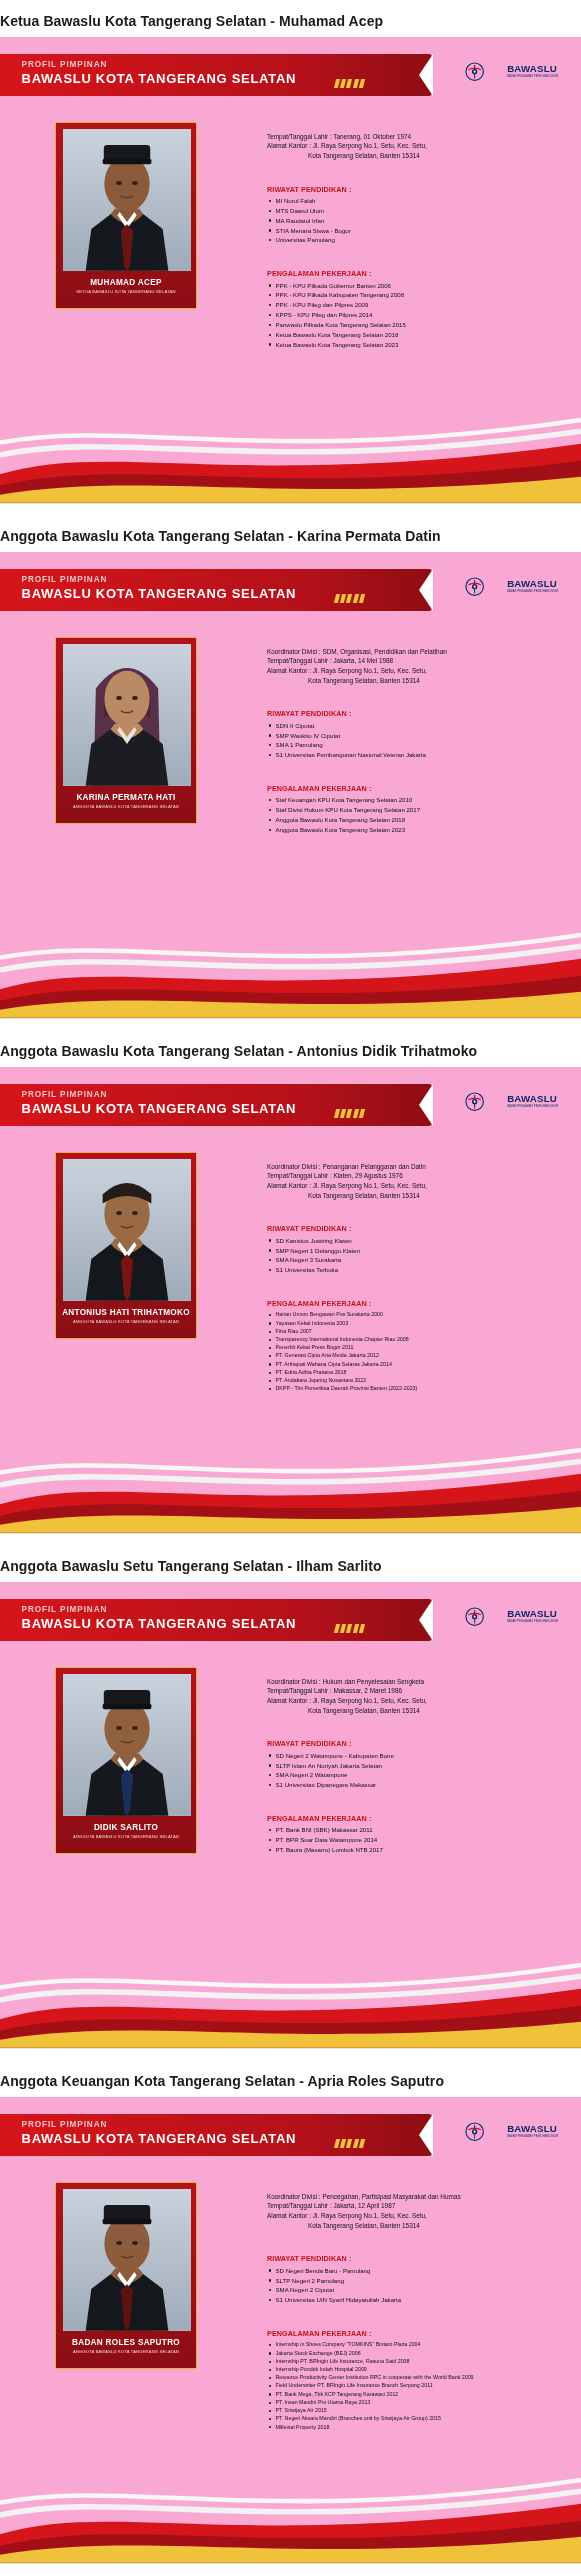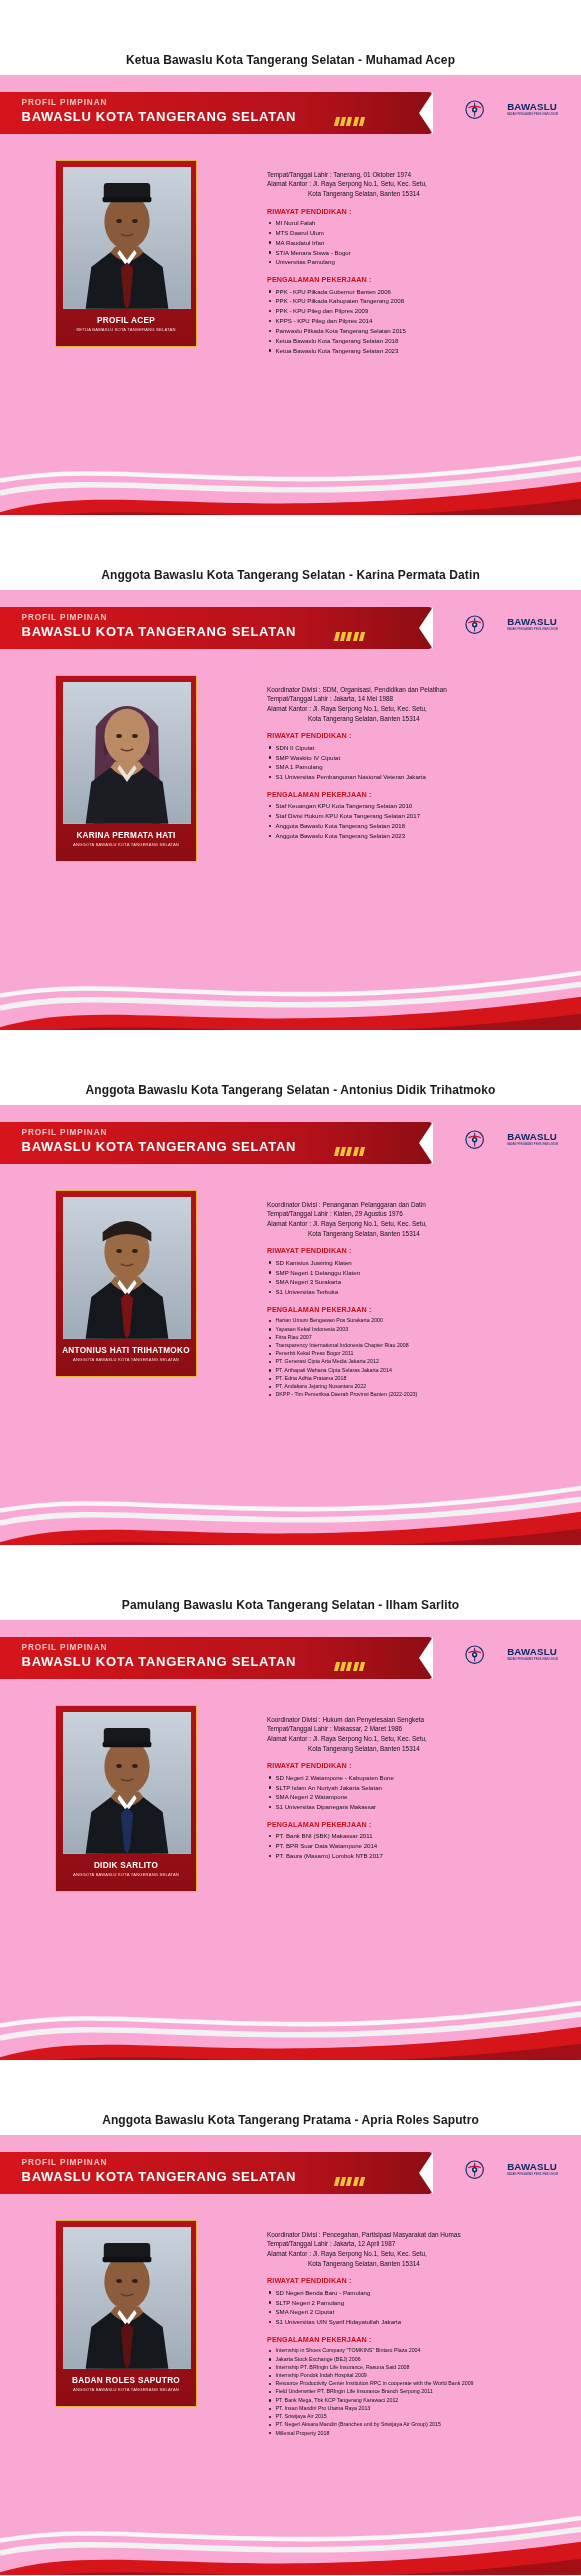--- a/index.html
+++ b/index.html
@@ -10,27 +10,26 @@
     color: #222;
   }
   .profile-block {
     position: relative;
     width: 581px;
     height: 515px;
     overflow: hidden;
     background: #ffffff;
   }
   .section-title {
-    text-align: center;
-    font-size: 12px;
+    text-align: left;
+    font-size: 14px;
     font-weight: bold;
     color: #1b1b1b;
     padding: 12.5px 0 8px 0;
     letter-spacing: 0.1px;
-    margin-top: 40px;
   }
   .card {
     position: relative;
     width: 581px;
     height: 466px;
     background: #f9a8d4;
     overflow: hidden;
   }
   
   .ribbon {
@@ -162,21 +161,21 @@
   .info .line {
     font-size: 6.4px;
     color: #111;
     line-height: 1.52;
   }
   .info .indent { padding-left: 41px; }
   .sec-head {
     color: #c21118;
     font-weight: bold;
     font-size: 7.2px;
-    margin-top: 8px;
+    margin-top: 24px;
     margin-bottom: 2.3px;
     letter-spacing: 0.1px;
   }
   ul.bullets {
     list-style: none;
     margin: 0; padding: 0;
   }
   ul.bullets li {
     position: relative;
     font-size: 6.1px;
@@ -261,21 +260,21 @@
               <rect x="70" y="52" width="86" height="10" rx="3" fill="#0f1114"></rect>
     <ellipse cx="99" cy="95" rx="5" ry="3.4" fill="#2b2118"></ellipse>
     <ellipse cx="127" cy="95" rx="5" ry="3.4" fill="#2b2118"></ellipse>
     <path d="M103 118 Q113 124 123 118" stroke="#5c3a26" stroke-width="2.6" fill="none" stroke-linecap="round"></path>
     <path d="M92 140 L134 140 L150 160 L156 250 L70 250 L76 160 Z" fill="#8a5a3b"></path>
     <path d="M84 150 Q113 182 142 150 L176 176 L186 250 L40 250 L50 176 Z" fill="#15181d"></path>
     <path d="M96 152 L113 176 L130 152 L126 146 L113 164 L100 146 Z" fill="#ffffff"></path>
     <path d="M113 168 l11 11 -6 62 -5 10 -5 -10 -6 -62 z" fill="#6b1414"></path>
   </svg></div>
         <div class="name-plate">
-          <div class="nm">PROFIL ACEP</div>
+          <div class="nm">MUHAMAD ACEP</div>
           <div class="pos">KETUA BAWASLU KOTA TANGERANG SELATAN</div>
         </div>
       </div>
 
       <div class="info">
         <div class="line">Tempat/Tanggal Lahir : Tanerang, 01 Oktober 1974</div>
           <div class="line">Alamat Kantor : Jl. Raya Serpong No.1, Setu, Kec. Setu,</div>
         <div class="line indent">Kota Tangerang Selatan, Banten 15314</div>
 
         <div class="sec-head">RIWAYAT PENDIDIKAN :</div>
@@ -493,21 +492,21 @@
     <path d="M0 120 C 200 60, 420 150, 1024 66 L1024 170 L0 170 Z" fill="#d6151b"></path>
     <path d="M0 140 C 240 86, 470 166, 1024 96 L1024 170 L0 170 Z" fill="#a30f16"></path>
     <path d="M0 156 C 260 112, 500 176, 1024 124 L1024 170 L0 170 Z" fill="#f0c23a"></path>
     <path d="M0 86 C 210 40, 460 124, 1024 44" stroke="#f2f2f2" stroke-width="10" fill="none"></path>
     <path d="M0 64 C 230 22, 470 106, 1024 24" stroke="#f7f7f7" stroke-width="8" fill="none"></path>
   </svg></div>
     </div>
     <div class="divider"></div>
   </div>
   <div class="profile-block">
-    <div class="section-title">Pamulang Bawaslu Kota Tangerang Selatan - Ilham Sarlito</div>
+    <div class="section-title">Anggota Bawaslu Setu Tangerang Selatan - Ilham Sarlito</div>
     <div class="card">
 
       <div class="ribbon">
         <div class="ribbon-inner">
           <div class="ribbon-line1">PROFIL PIMPINAN</div>
           <div class="ribbon-line2">BAWASLU KOTA TANGERANG SELATAN</div>
         </div>
         <div class="ribbon-stripes">
           <i></i>
             <i></i>
@@ -585,21 +584,21 @@
     <path d="M0 120 C 200 60, 420 150, 1024 66 L1024 170 L0 170 Z" fill="#d6151b"></path>
     <path d="M0 140 C 240 86, 470 166, 1024 96 L1024 170 L0 170 Z" fill="#a30f16"></path>
     <path d="M0 156 C 260 112, 500 176, 1024 124 L1024 170 L0 170 Z" fill="#f0c23a"></path>
     <path d="M0 86 C 210 40, 460 124, 1024 44" stroke="#f2f2f2" stroke-width="10" fill="none"></path>
     <path d="M0 64 C 230 22, 470 106, 1024 24" stroke="#f7f7f7" stroke-width="8" fill="none"></path>
   </svg></div>
     </div>
     <div class="divider"></div>
   </div>
   <div class="profile-block">
-    <div class="section-title">Anggota Bawaslu Kota Tangerang Pratama - Apria Roles Saputro</div>
+    <div class="section-title">Anggota Keuangan Kota Tangerang Selatan - Apria Roles Saputro</div>
     <div class="card">
 
       <div class="ribbon">
         <div class="ribbon-inner">
           <div class="ribbon-line1">PROFIL PIMPINAN</div>
           <div class="ribbon-line2">BAWASLU KOTA TANGERANG SELATAN</div>
         </div>
         <div class="ribbon-stripes">
           <i></i>
             <i></i>

